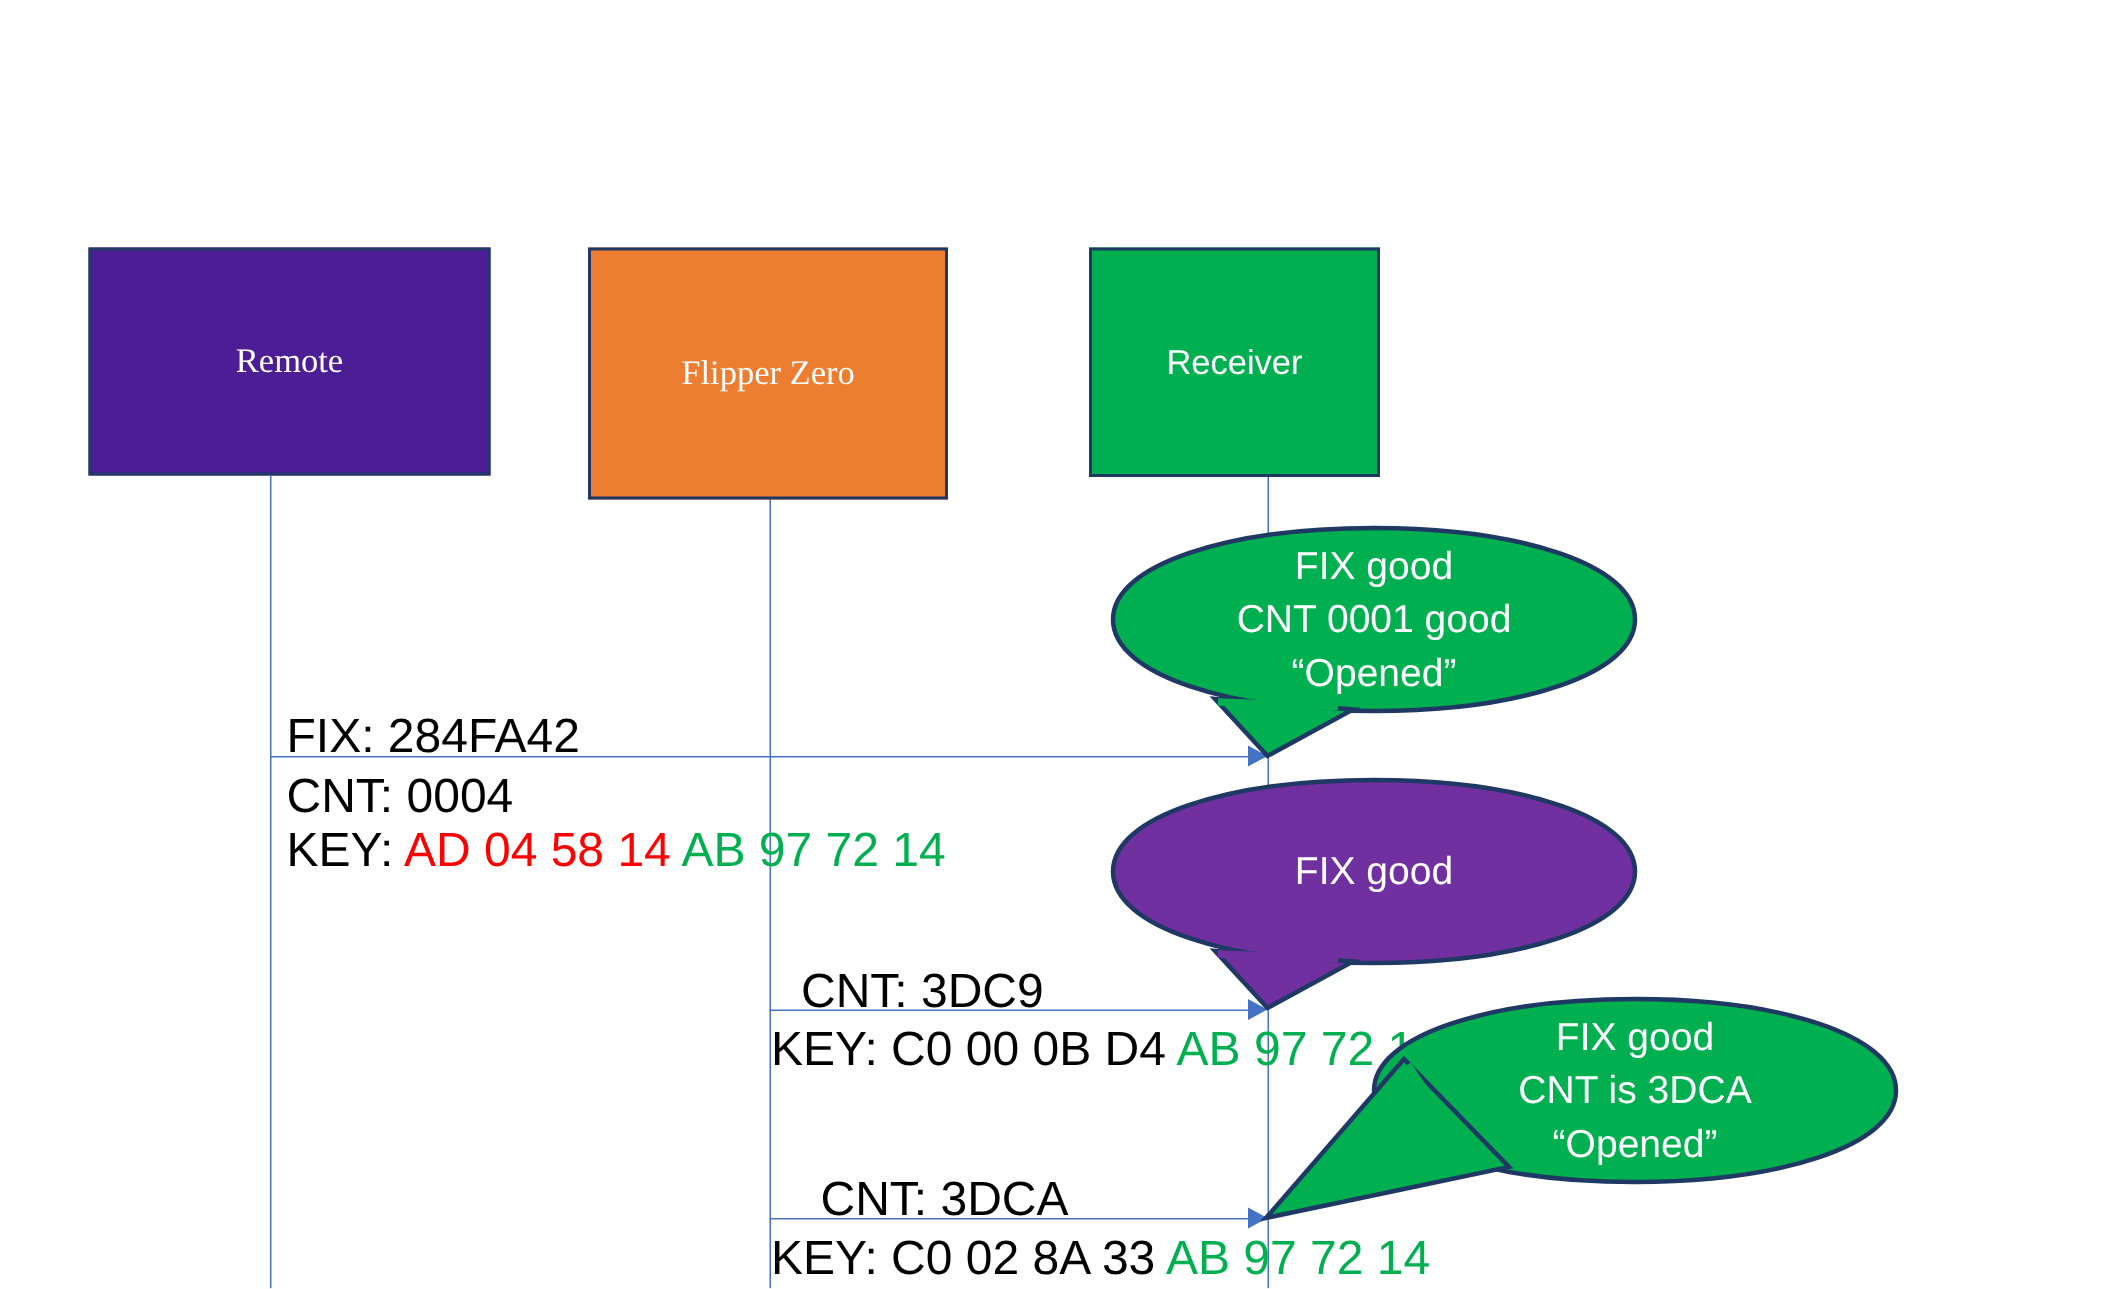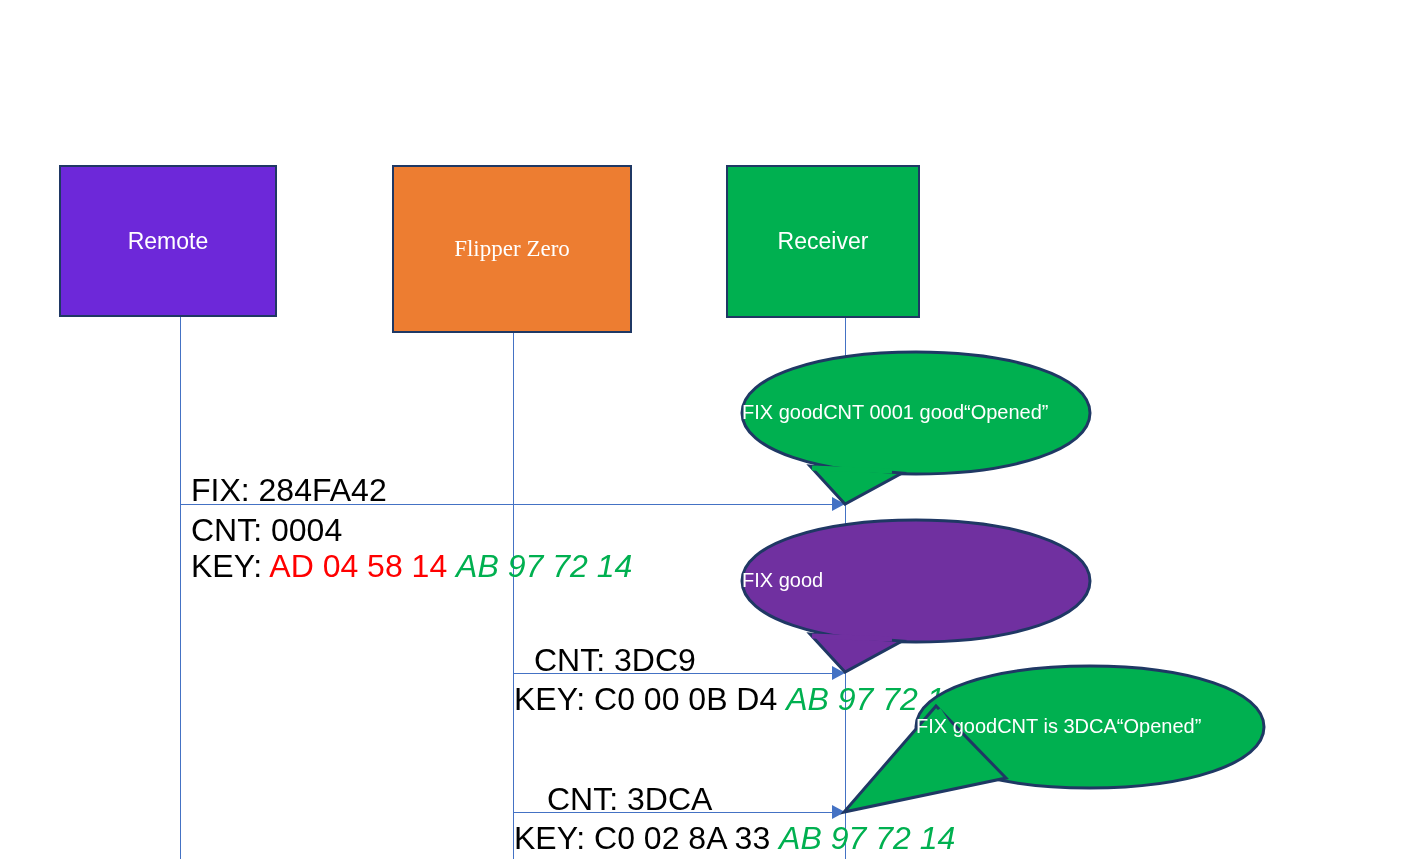--- a/index.html
+++ b/index.html
@@ -56,58 +56,58 @@
     border-left: 13px solid #4472c4;
   }
   .msg-label {
     position: absolute;
     font-size: 32px;
     color: #000000;
     white-space: nowrap;
     line-height: 1.12;
   }
   .hex-red { color: #ff0000; }
-  .hex-green { color: #00b050; font-style: italic; }
+  .hex-green { color: #00b050; }
 
   .callout {
     position: absolute;
   }
   .callout svg {
     display: block;
     overflow: visible;
   }
   .callout-text {
     position: absolute;
     left: 0;
     top: 0;
     width: 100%;
     height: 100%;
     display: flex;
-    flex-direction: row;
+    flex-direction: column;
     align-items: center;
-    justify-content: flex-start;
+    justify-content: center;
     color: #ffffff;
-    font-size: 20px;
+    font-size: 26px;
     line-height: 1.37;
     pointer-events: none;
     text-align: center;
   }
   .callout-text > div { white-space: nowrap; }
 </style>
 </head>
 <body>
 
 <div id="slide">
 
 
   <div class="lifeline" style="left:180px; top:317px; height:542px;"></div>
   <div class="lifeline" style="left:513px; top:317px; height:542px;"></div>
   <div class="lifeline" style="left:845px; top:318px; height:541px;"></div>
 
-  <div class="actor-box" style="left:59px; top:165px; width:218px; height:152px; background:#6d28d9;">
+  <div class="actor-box" style="left:59px; top:165px; width:268px; height:152px; background:#4c1d95;font-family:Liberation Serif, serif;">
     <span>Remote</span>
   </div>
 
   <div class="actor-box" style="left:392px; top:165px; width:240px; height:168px; background:#ED7D31;font-family:Liberation Serif, serif;">
     <span>Flipper Zero</span>
   </div>
 
   <div class="actor-box" style="left:726px; top:165px; width:194px; height:153px; background:#00B050;">
     <span>Receiver</span>
   </div>

